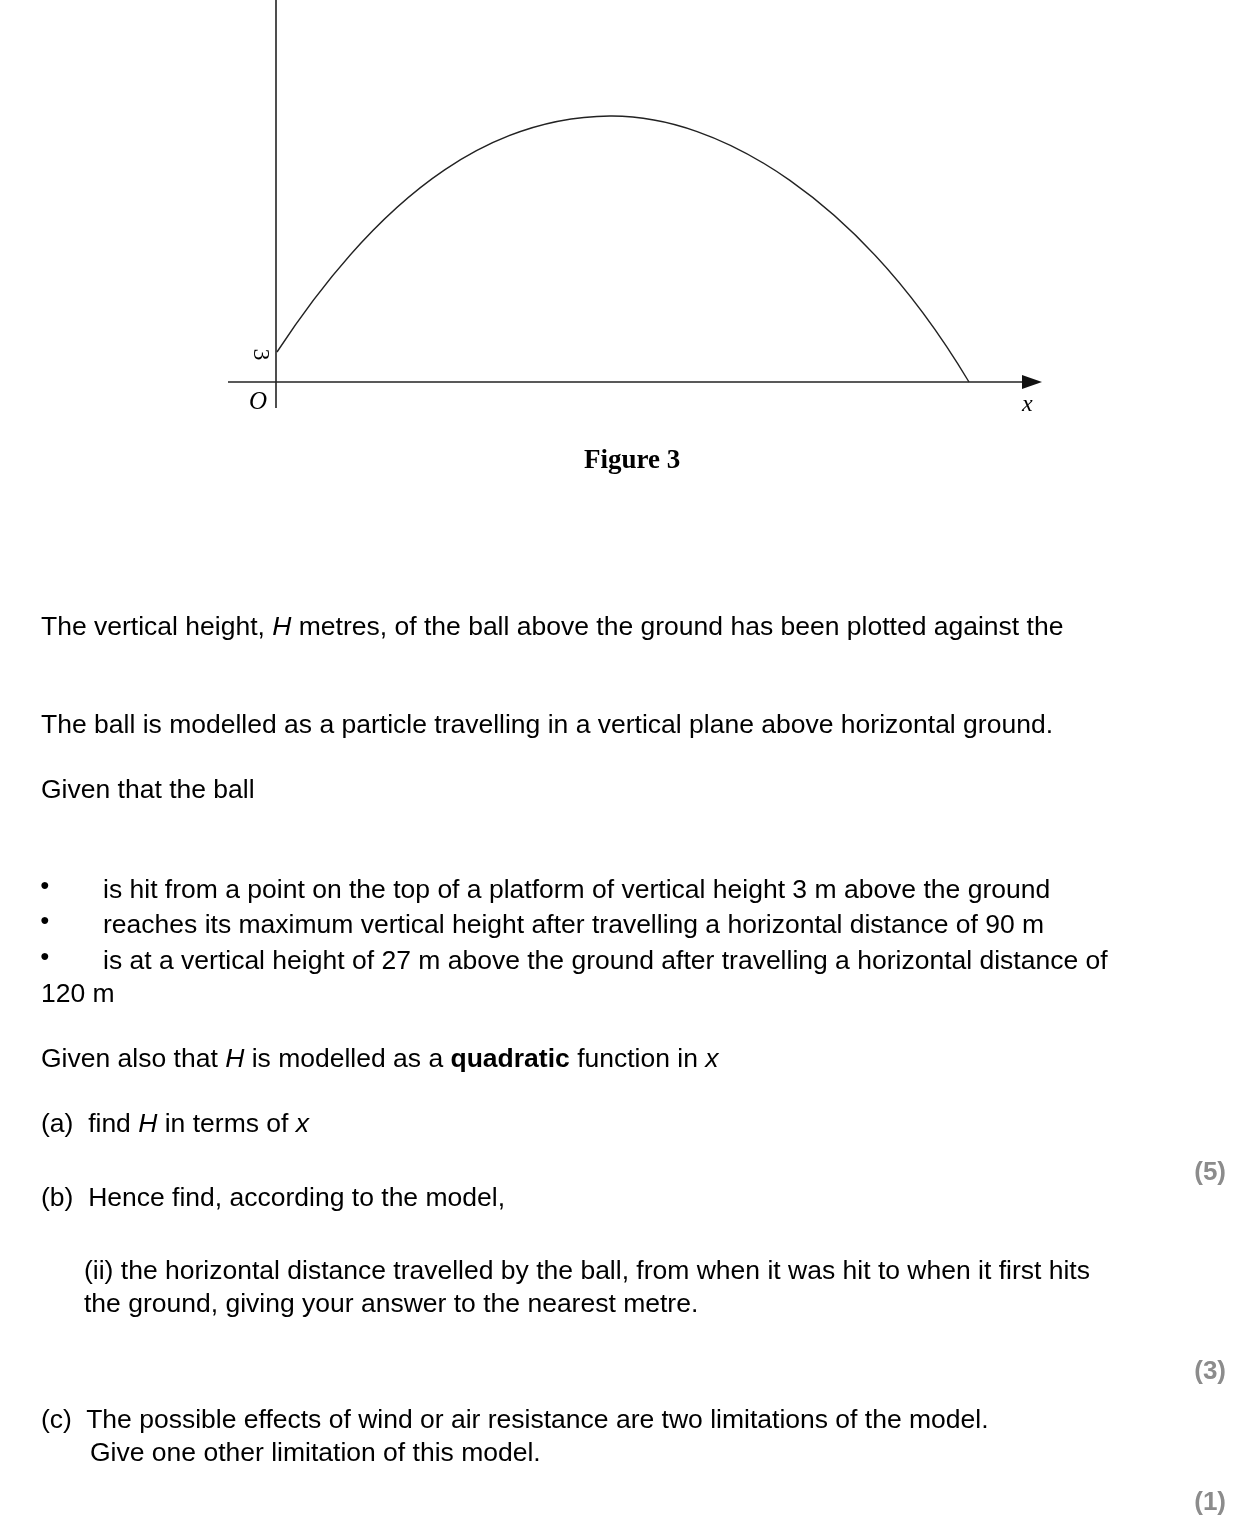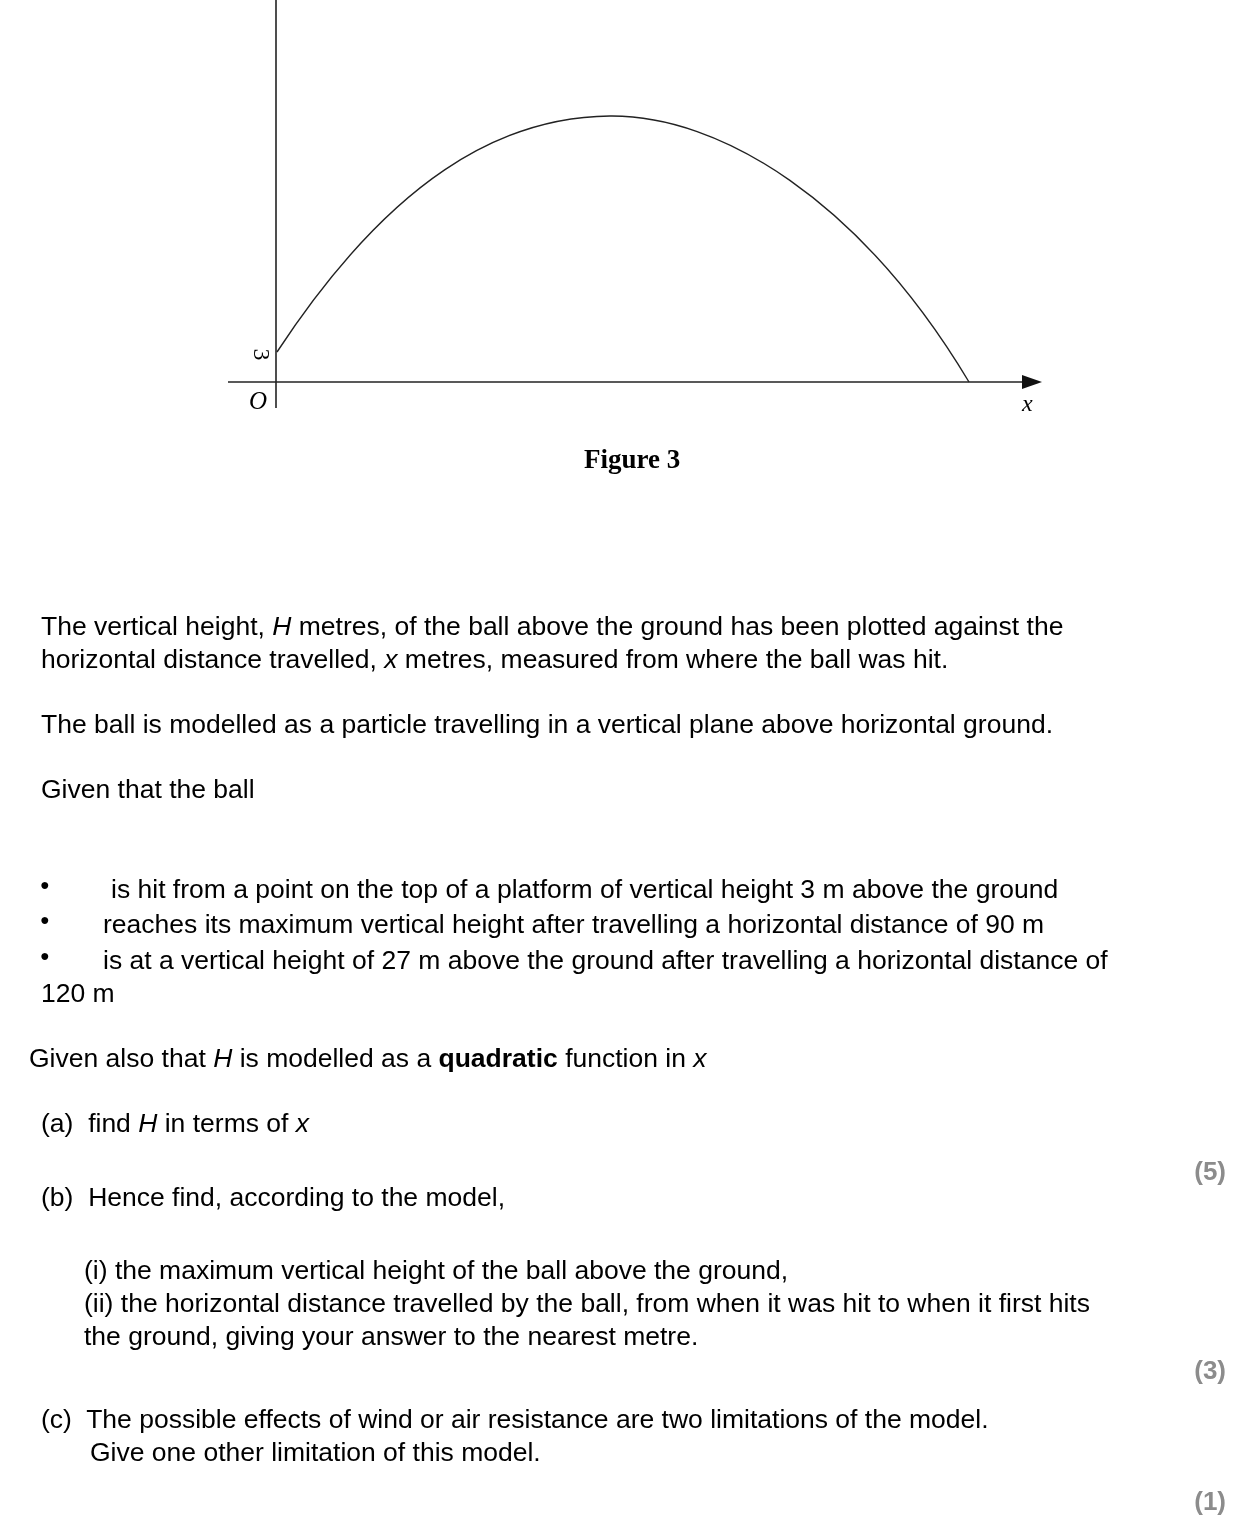--- a/index.html
+++ b/index.html
@@ -30,50 +30,48 @@
 <div class="abs serif" style="left:255px; top:341px; font-size:24px; transform:rotate(90deg); transform-origin:center;">3</div>
 <div class="abs serif it" style="left:249px; top:387px; font-size:25px;">O</div>
 <div class="abs serif it" style="left:1022px; top:390px; font-size:24px;">x</div>
 <div class="abs serif caption">Figure 3</div>
 
 <div class="abs txt" style="left:41px; top:511px;">
 </div>
 
 <div class="abs txt" style="left:41px; top:610px;">
   <div><span>The vertical height, </span><i>H</i><span> metres, of the ball above the ground has been plotted against the</span></div>
-  <div><span>horizontal distance travelled, </span><i>x</i><span> metres, measured from where the ball was hit.</span></div>
 </div>
 
 <div class="abs txt" style="left:41px; top:708px;">The ball is modelled as a particle travelling in a vertical plane above horizontal ground.</div>
 <div class="abs txt" style="left:41px; top:773px;">Given that the ball</div>
 
 <div class="abs bullet" style="top:876px; font-size:16px;">●</div>
-<div class="abs txt" style="left:103px; top:873px;margin-left:8px;">is hit from a point on the top of a platform of vertical height 3 m above the ground</div>
+<div class="abs txt" style="left:103px; top:873px;">is hit from a point on the top of a platform of vertical height 3 m above the ground</div>
 <div class="abs bullet" style="top:911px; font-size:16px;">●</div>
 <div class="abs txt" style="left:103px; top:908px;">reaches its maximum vertical height after travelling a horizontal distance of 90 m</div>
 <div class="abs bullet" style="top:947px; font-size:16px;">●</div>
 <div class="abs txt" style="left:103px; top:944px;">is at a vertical height of 27 m above the ground after travelling a horizontal distance of</div>
 <div class="abs txt" style="left:41px; top:977px;">120 m</div>
 
-<div class="abs txt" style="left:29px; top:1042px;">
+<div class="abs txt" style="left:41px; top:1042px;">
   <span>Given also that </span><i>H</i><span> is modelled as a </span><b>quadratic</b><span> function in </span><i>x</i>
 </div>
 
 <div class="abs txt" style="left:41px; top:1107px;">
   <span>(a)</span>&nbsp;
   <span>find </span><i>H</i><span> in terms of </span><i>x</i>
 </div>
 <div class="abs marks" style="top:1156px;">(5)</div>
 
 <div class="abs txt" style="left:41px; top:1134px;margin-top:47px;">
   <span>(b)</span>&nbsp;
   <span>Hence find, according to the model,</span>
 </div>
 <div class="abs txt" style="left:84px; top:1254px;">
-  <div>(i)  the maximum vertical height of the ball above the ground,</div>
   <div>(ii)  the horizontal distance travelled by the ball, from when it was hit to when it first hits</div>
   <div>the ground, giving your answer to the nearest metre.</div>
 </div>
 <div class="abs marks" style="top:1355px;">(3)</div>
 
 <div class="abs txt" style="left:41px; top:1403px;text-align:right;">
   <span>(c)</span>&nbsp;
   <span>The possible effects of wind or air resistance are two limitations of the model.</span>
 </div>
 <div class="abs txt" style="left:90px; top:1436px;">Give one other limitation of this model.</div>

